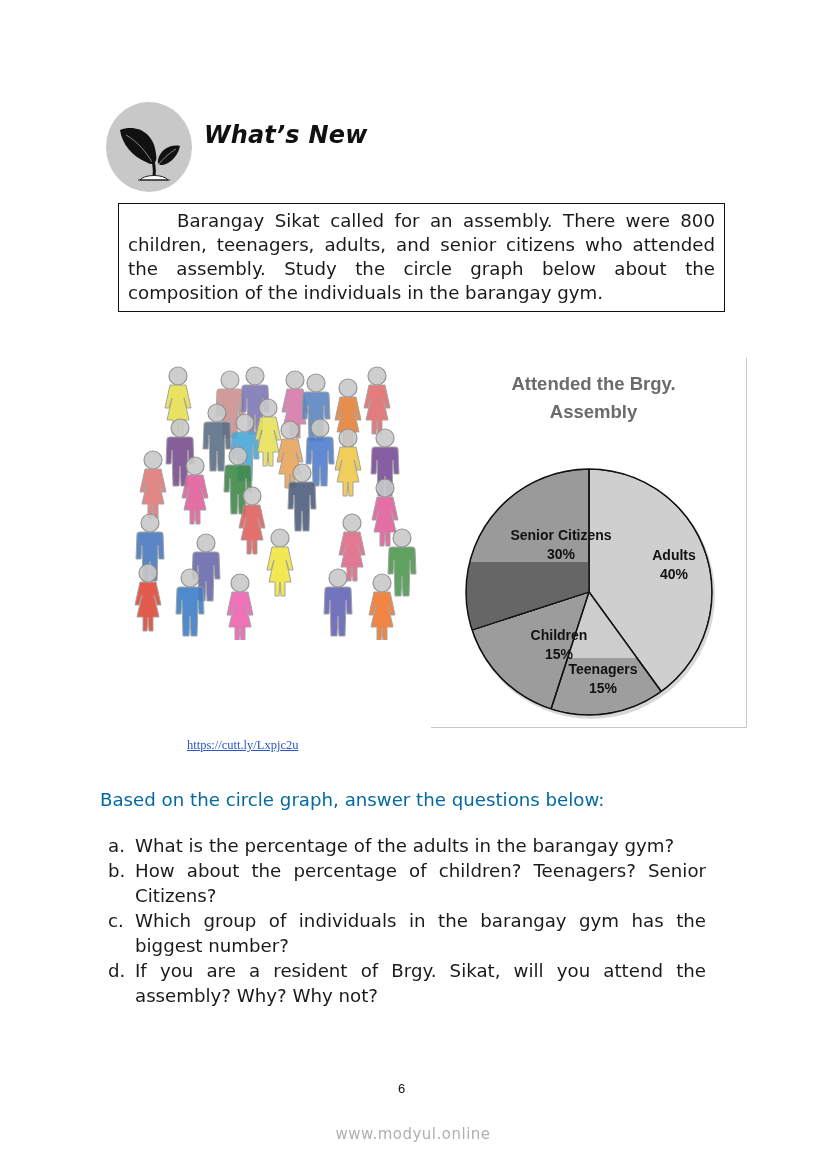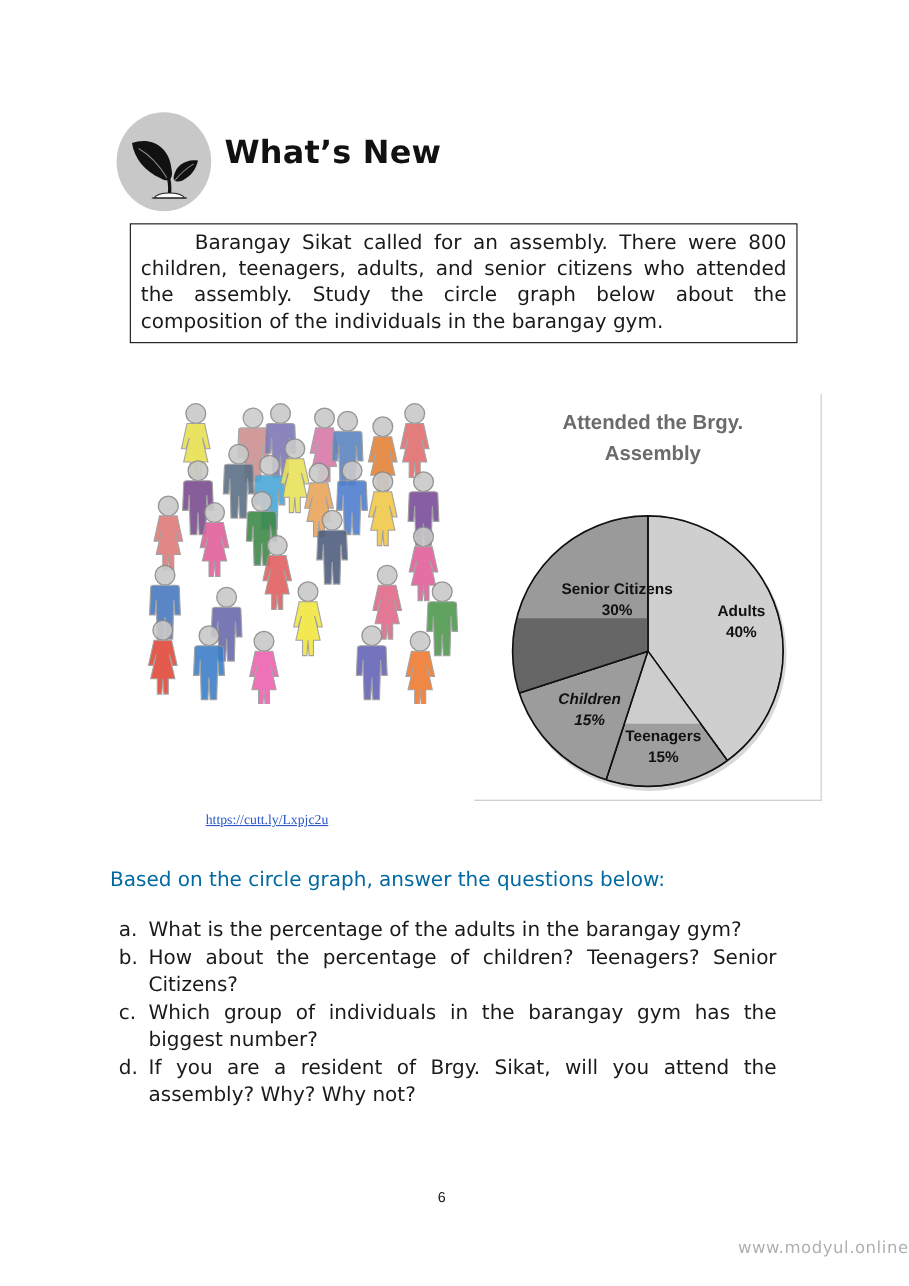--- a/index.html
+++ b/index.html
@@ -1,42 +1,42 @@
 <!DOCTYPE html>
 <html><head>
 <meta charset="utf-8">
 <style>
   html, body { margin: 0; padding: 0; background: #ffffff; }
   body { width: 826px; height: 1169px; position: relative; overflow: hidden;
          font-family: "DejaVu Sans", sans-serif; color: #111; }
   .abs { position: absolute; }
   .icon-circle { left: 106px; top: 102px; width: 86px; height: 90px; border-radius: 50%;
                  background: #c8c8c8; }
-  .section-title { left: 204px; top: 121px; font-size: 29px; font-weight: bold; color: #111;
-                   font-family: "DejaVu Sans", sans-serif; letter-spacing: 0.2px; }
+  .section-title { left: 204px; top: 121px; font-size: 24px; font-weight: bold; color: #111;
+                   font-family: "DejaVu Sans", sans-serif; letter-spacing: 0.2px; font-style: italic; }
   .intro-box { left: 118px; top: 203px; width: 607px; height: 109px; border: 1.3px solid #111;
                box-sizing: border-box; padding: 5px 9px 0 9px; font-size: 18.2px; line-height: 24px;
                text-align: justify; color: #1a1a1a; }
   .intro-box p { margin: 0; text-indent: 49px; text-align-last: left; }
   .people { left: 120px; top: 360px; width: 305px; height: 280px; }
   .chart-frame { left: 431px; top: 358px; width: 316px; height: 370px;
                  border-right: 1.5px solid #c8c8c8; border-bottom: 1.5px solid #c8c8c8; box-sizing: border-box; }
   .chart-title { left: 431px; top: 370px; width: 325px; text-align: center; font-size: 18.5px;
                  font-weight: bold; color: #6b6b6b; line-height: 27.5px; font-family: "Liberation Sans", sans-serif; }
   .pie-label { position: absolute; font-family: "Liberation Sans", sans-serif; font-weight: bold;
                font-size: 14px; color: #111; text-align: center; line-height: 19px; white-space: nowrap; }
   .link { left: 187px; top: 738px; font-size: 12.5px; color: #2a56c6; text-decoration: underline;
           font-family: Liberation Serif, serif; }
   .lead { left: 100px; top: 789px; font-size: 18.2px; color: #0369a1; }
   .questions { left: 108px; top: 833px; width: 598px; font-size: 18.2px; line-height: 25px; color: #1a1a1a; }
   .q { display: flex; }
   .q .letter { width: 27px; flex: none; }
   .q .text { flex: 1; text-align: justify; text-align-last: left; }
   .page-num { left: 398px; top: 1081px; font-size: 13px; color: #111; font-family: "Liberation Sans", sans-serif; }
-  .watermark { left: 0; top: 1125px; width: 826px; text-align: right; font-size: 15px; color: #b0b0b0;
+  .watermark { left: 0; top: 1125px; width: 826px; text-align: center; font-size: 15px; color: #b0b0b0;
                font-family: "DejaVu Sans", sans-serif; letter-spacing: 0.5px; }
 </style>
 </head>
 <body>
 
 <div class="abs icon-circle">
   <svg width="86" height="90" viewBox="0 0 86 90">
 
     <path d="M14 28 C30 22 48 30 50 52 C52 62 46 64 40 60 C26 54 16 42 14 28 Z" fill="#111"></path>
     <path d="M20 33 C32 40 40 50 46 60" stroke="#888" stroke-width="1" fill="none"></path>
@@ -144,21 +144,21 @@
 </svg>
 
 <div class="pie-label" style="left:508px; top:526px; width:106px;">
   <div>Senior Citizens</div>
   <div>30%</div>
 </div>
 <div class="pie-label" style="left:644px; top:546px; width:60px;">
   <div>Adults</div>
   <div>40%</div>
 </div>
-<div class="pie-label" style="left:500px; top:626px; width:72px;font-style:italic;">
+<div class="pie-label" style="left:523px; top:626px; width:72px;">
   <div>Children</div>
   <div>15%</div>
 </div>
 <div class="pie-label" style="left:563px; top:660px; width:80px;">
   <div>Teenagers</div>
   <div>15%</div>
 </div>
 
 <a class="abs link">https://cutt.ly/Lxpjc2u</a>
 

